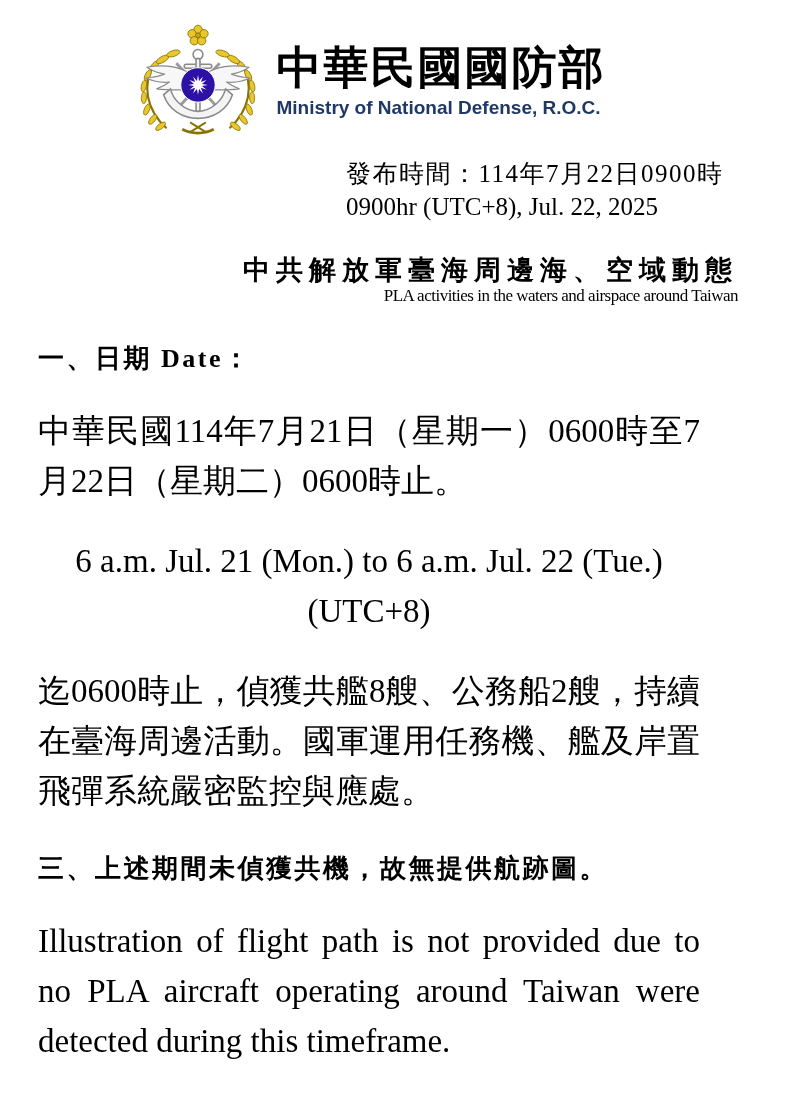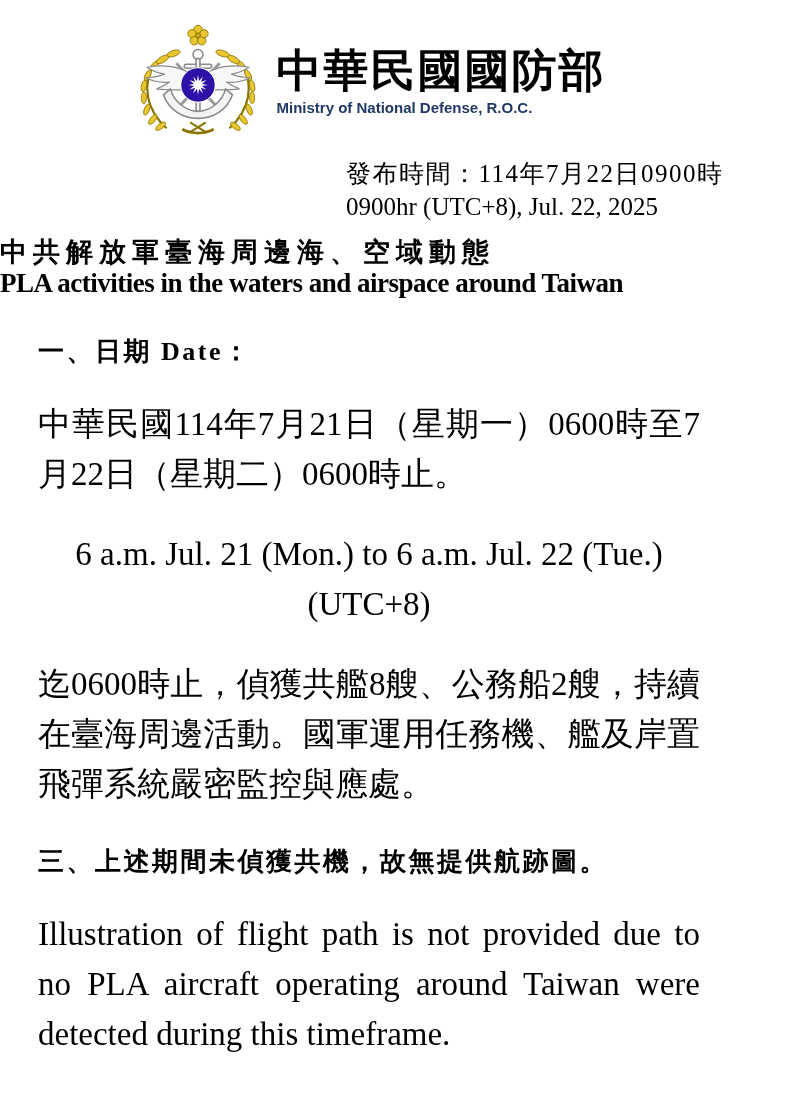--- a/index.html
+++ b/index.html
@@ -15,35 +15,35 @@
     display:flex;align-items:center;justify-content:center;
     gap:14px;padding-top:22px;
   }
   .emblem{width:130px;height:120px;flex:0 0 auto;}
   .org-titles{display:flex;flex-direction:column;}
   .org-zh{
     font-size:45px;font-weight:bold;letter-spacing:2px;line-height:1.05;
     font-family:"Liberation Serif","DejaVu Serif",serif;
   }
   .org-en{
-    font-size:15px;font-weight:bold;color:#1f3864;margin-top:4px;
+    font-size:19px;font-weight:bold;color:#1f3864;margin-top:4px;
     font-family:"Liberation Sans","DejaVu Sans",sans-serif;
   }
 
   
   .release{
     margin:16px 0 12px 346px;
     font-size:25px;line-height:1.3;
   }
   .release-zh{letter-spacing:1.5px;}
 
   
-  .doc-title{text-align:left;margin-top:13px;}
+  .doc-title{text-align:right;margin-top:31px;}
   .doc-title-zh{font-size:27px;font-weight:bold;letter-spacing:6px;line-height:1.2;}
-  .doc-title-en{font-size:27px;font-weight:bold;letter-spacing:-0.5px;line-height:1.15;}
+  .doc-title-en{font-size:17px;font-weight:normal;letter-spacing:-0.5px;line-height:1.15;}
 
   
   main{margin:0 38px;}
   .sec-heading{
     font-size:26px;font-weight:bold;letter-spacing:2.5px;
     margin:36px 0 0 0;line-height:1.3;
   }
   .para{
     font-size:33px;line-height:50px;
     text-align:justify;

